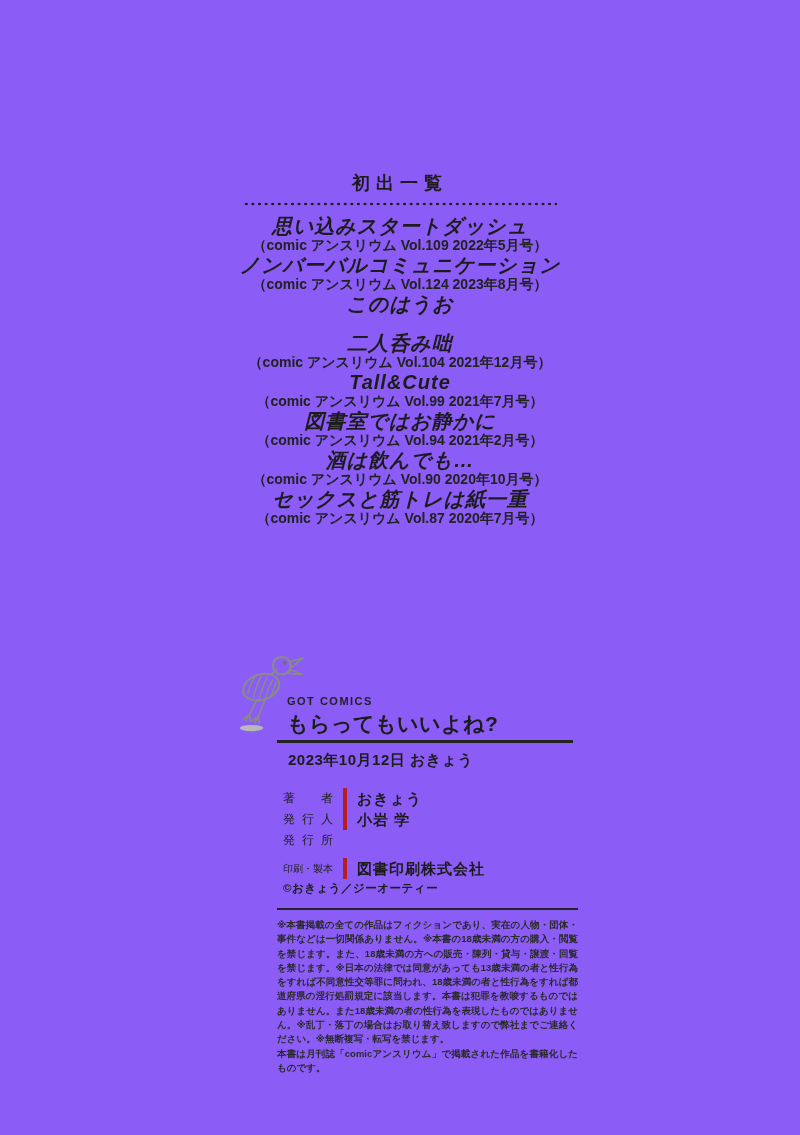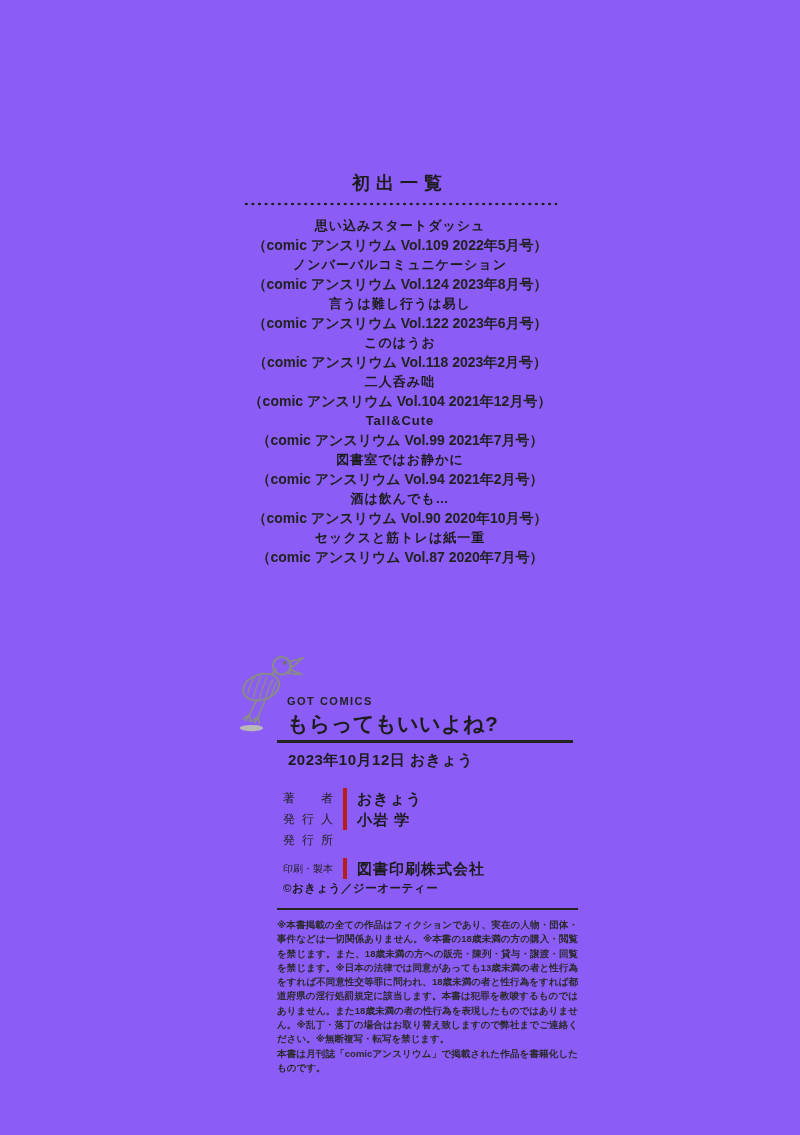--- a/index.html
+++ b/index.html
@@ -20,21 +20,21 @@
     line-height:24px; color:#1c1c1c;
   }
   .dotted-divider {
     width:314px; height:4px; margin:7px auto 0;
     background-image:radial-gradient(circle,#1f1f1f 1.3px,transparent 1.55px);
     background-size:6.6px 4px; background-position:0 50%;
     background-repeat:repeat-x;
   }
   .entries { margin-top:9px; }
   .entry { height:39px; }
-  .entry-title { font-size:13px; font-weight:bold; letter-spacing:1px; line-height:22px; }
+  .entry-title { font-size:20px; font-weight:bold; letter-spacing:1px; line-height:22px;font-style:italic; }
   .entry-source { font-size:14px; font-weight:bold; line-height:17px; color:#222; }
 
   
   .colophon { position:absolute; top:650px; left:277px; width:301px; }
   .bird-logo { position:absolute; left:-46px; top:0px; width:78px; height:84px; }
   .brand {
     margin:44px 0 0 10px;
     font-size:11px; font-weight:bold; letter-spacing:1.5px; color:#222;
     line-height:14px;
   }
@@ -95,26 +95,21 @@
     <div class="entries">
       <div class="entry">
         <div class="entry-title">思い込みスタートダッシュ</div>
         <div class="entry-source">（comic アンスリウム Vol.109 2022年5月号）</div>
       </div>
       <div class="entry">
         <div class="entry-title">ノンバーバルコミュニケーション</div>
         <div class="entry-source">（comic アンスリウム Vol.124 2023年8月号）</div>
       </div>
       <div class="entry">
-        <div class="entry-title">言うは難し行うは易し</div>
-        <div class="entry-source">（comic アンスリウム Vol.122 2023年6月号）</div>
-      </div>
-      <div class="entry">
         <div class="entry-title">このはうお</div>
-        <div class="entry-source">（comic アンスリウム Vol.118 2023年2月号）</div>
       </div>
       <div class="entry">
         <div class="entry-title">二人呑み咄</div>
         <div class="entry-source">（comic アンスリウム Vol.104 2021年12月号）</div>
       </div>
       <div class="entry">
         <div class="entry-title">Tall&amp;Cute</div>
         <div class="entry-source">（comic アンスリウム Vol.99 2021年7月号）</div>
       </div>
       <div class="entry">

